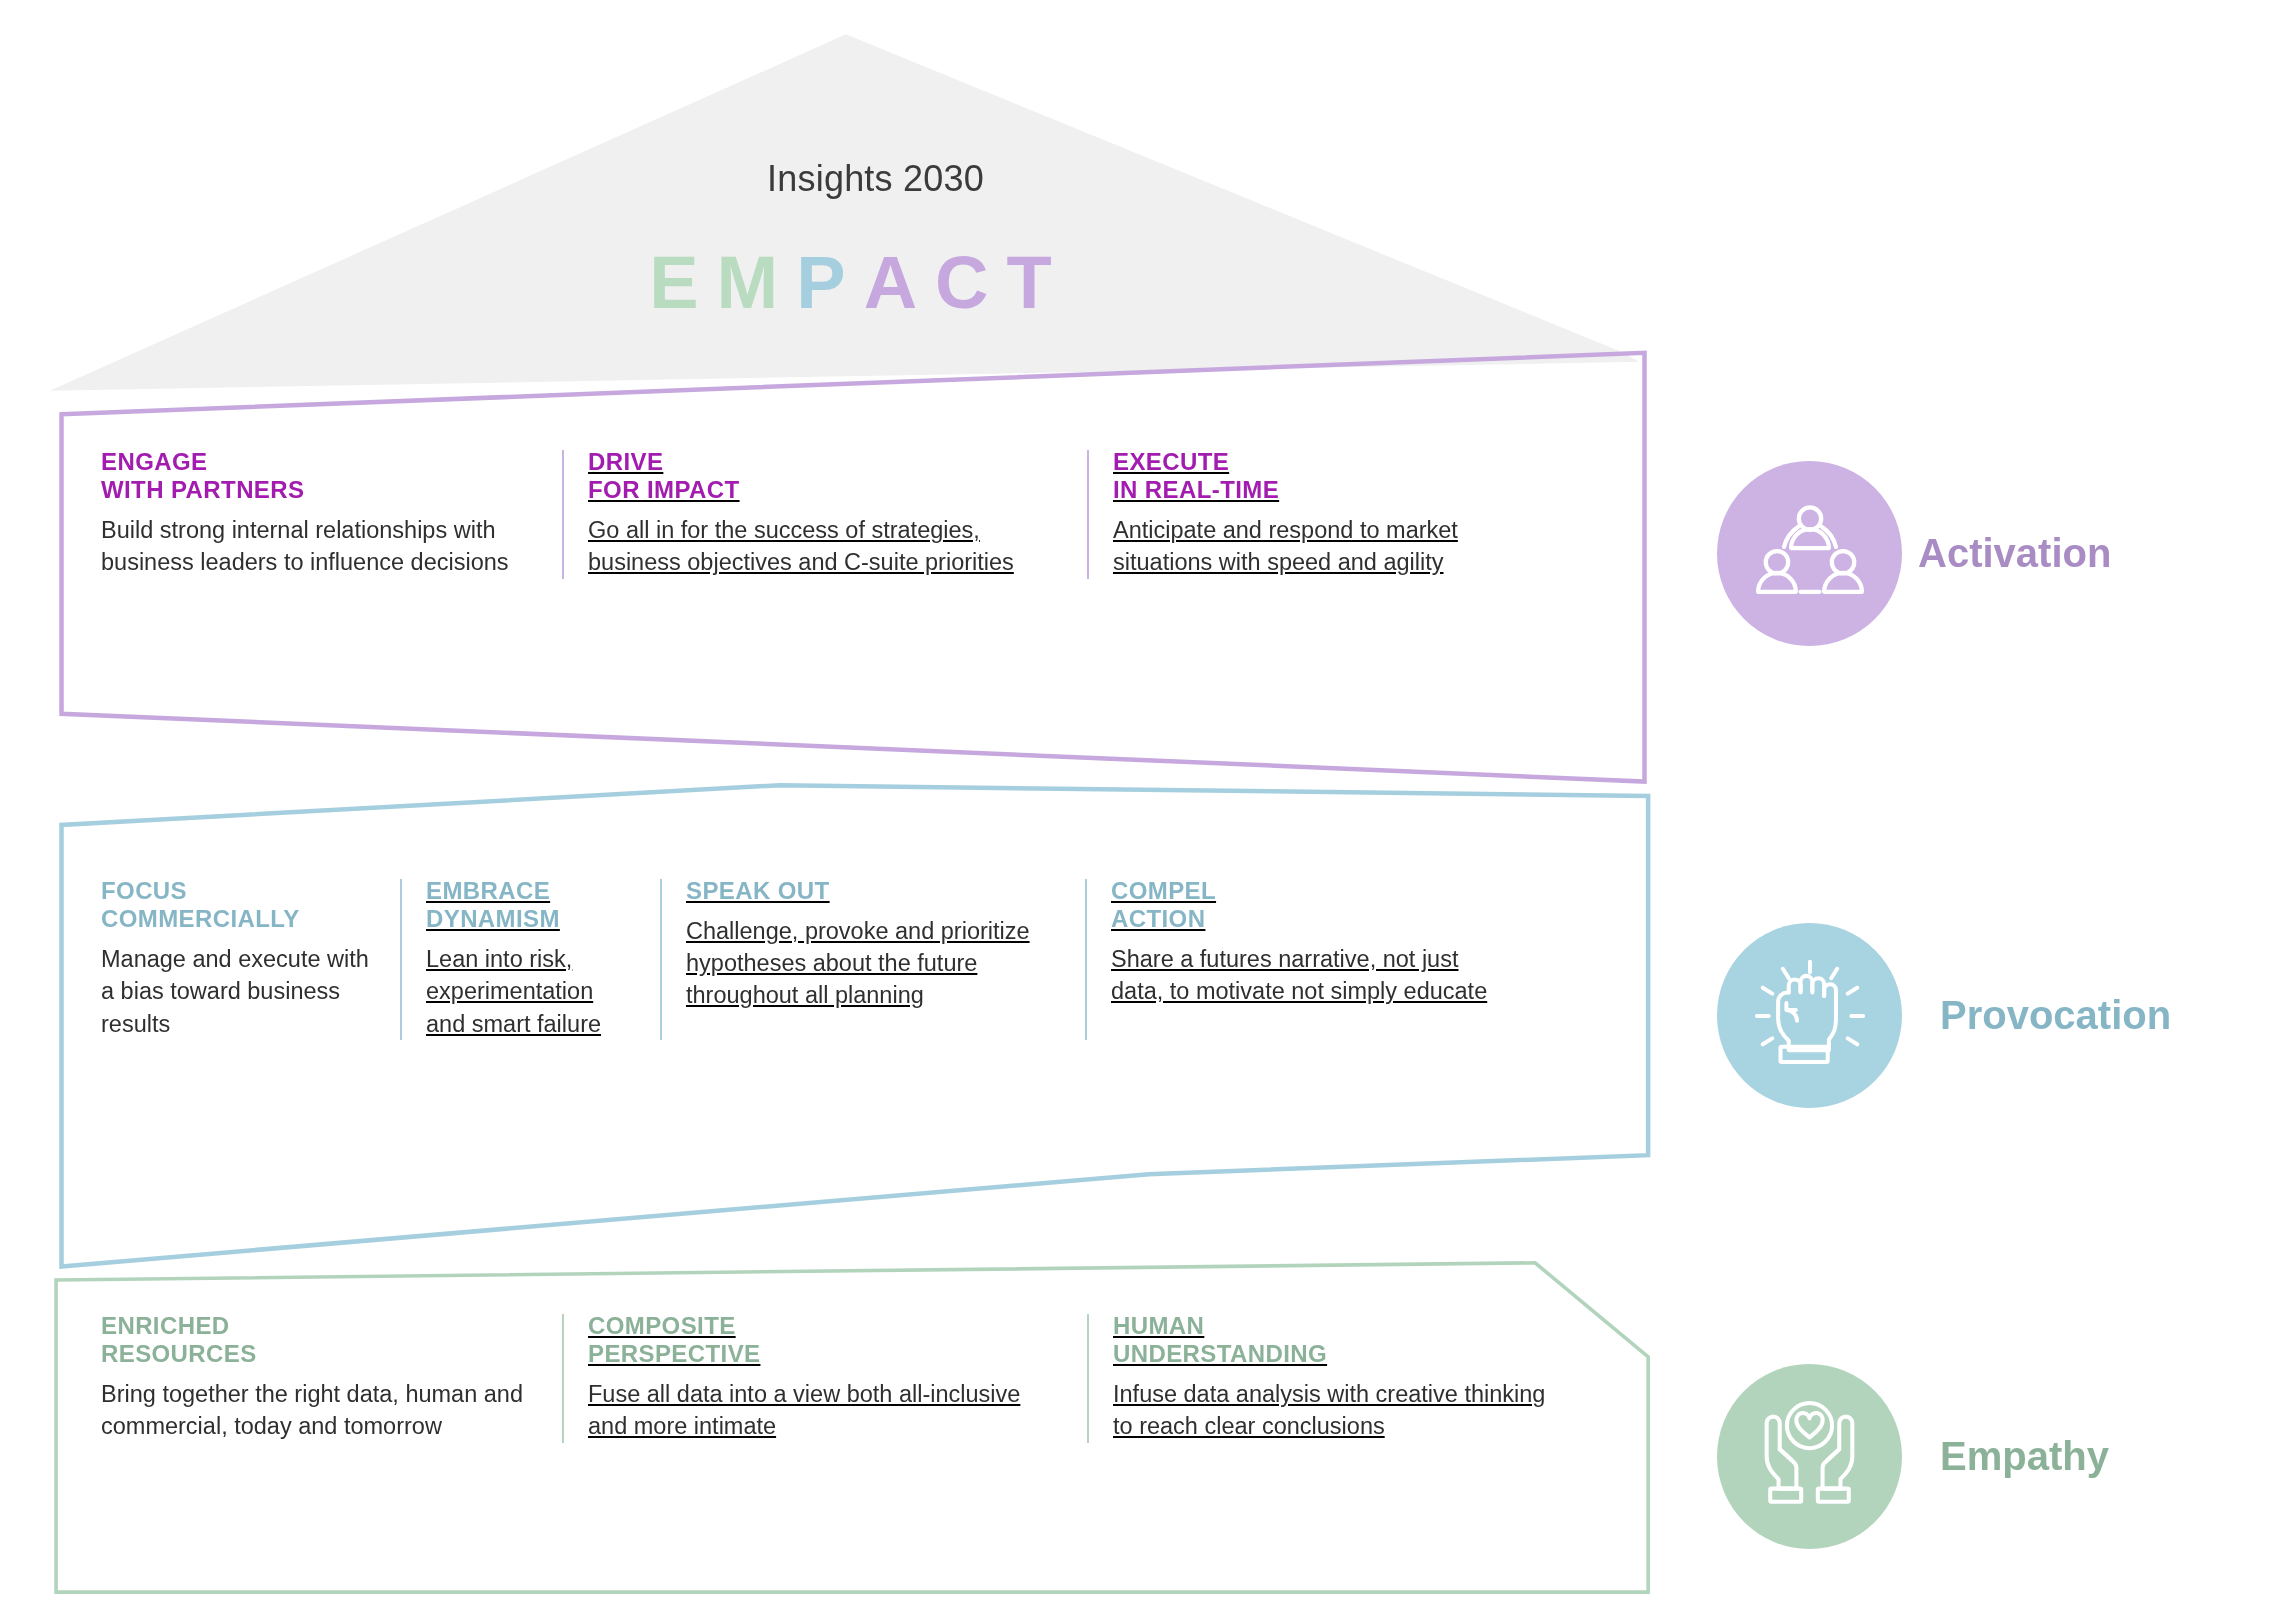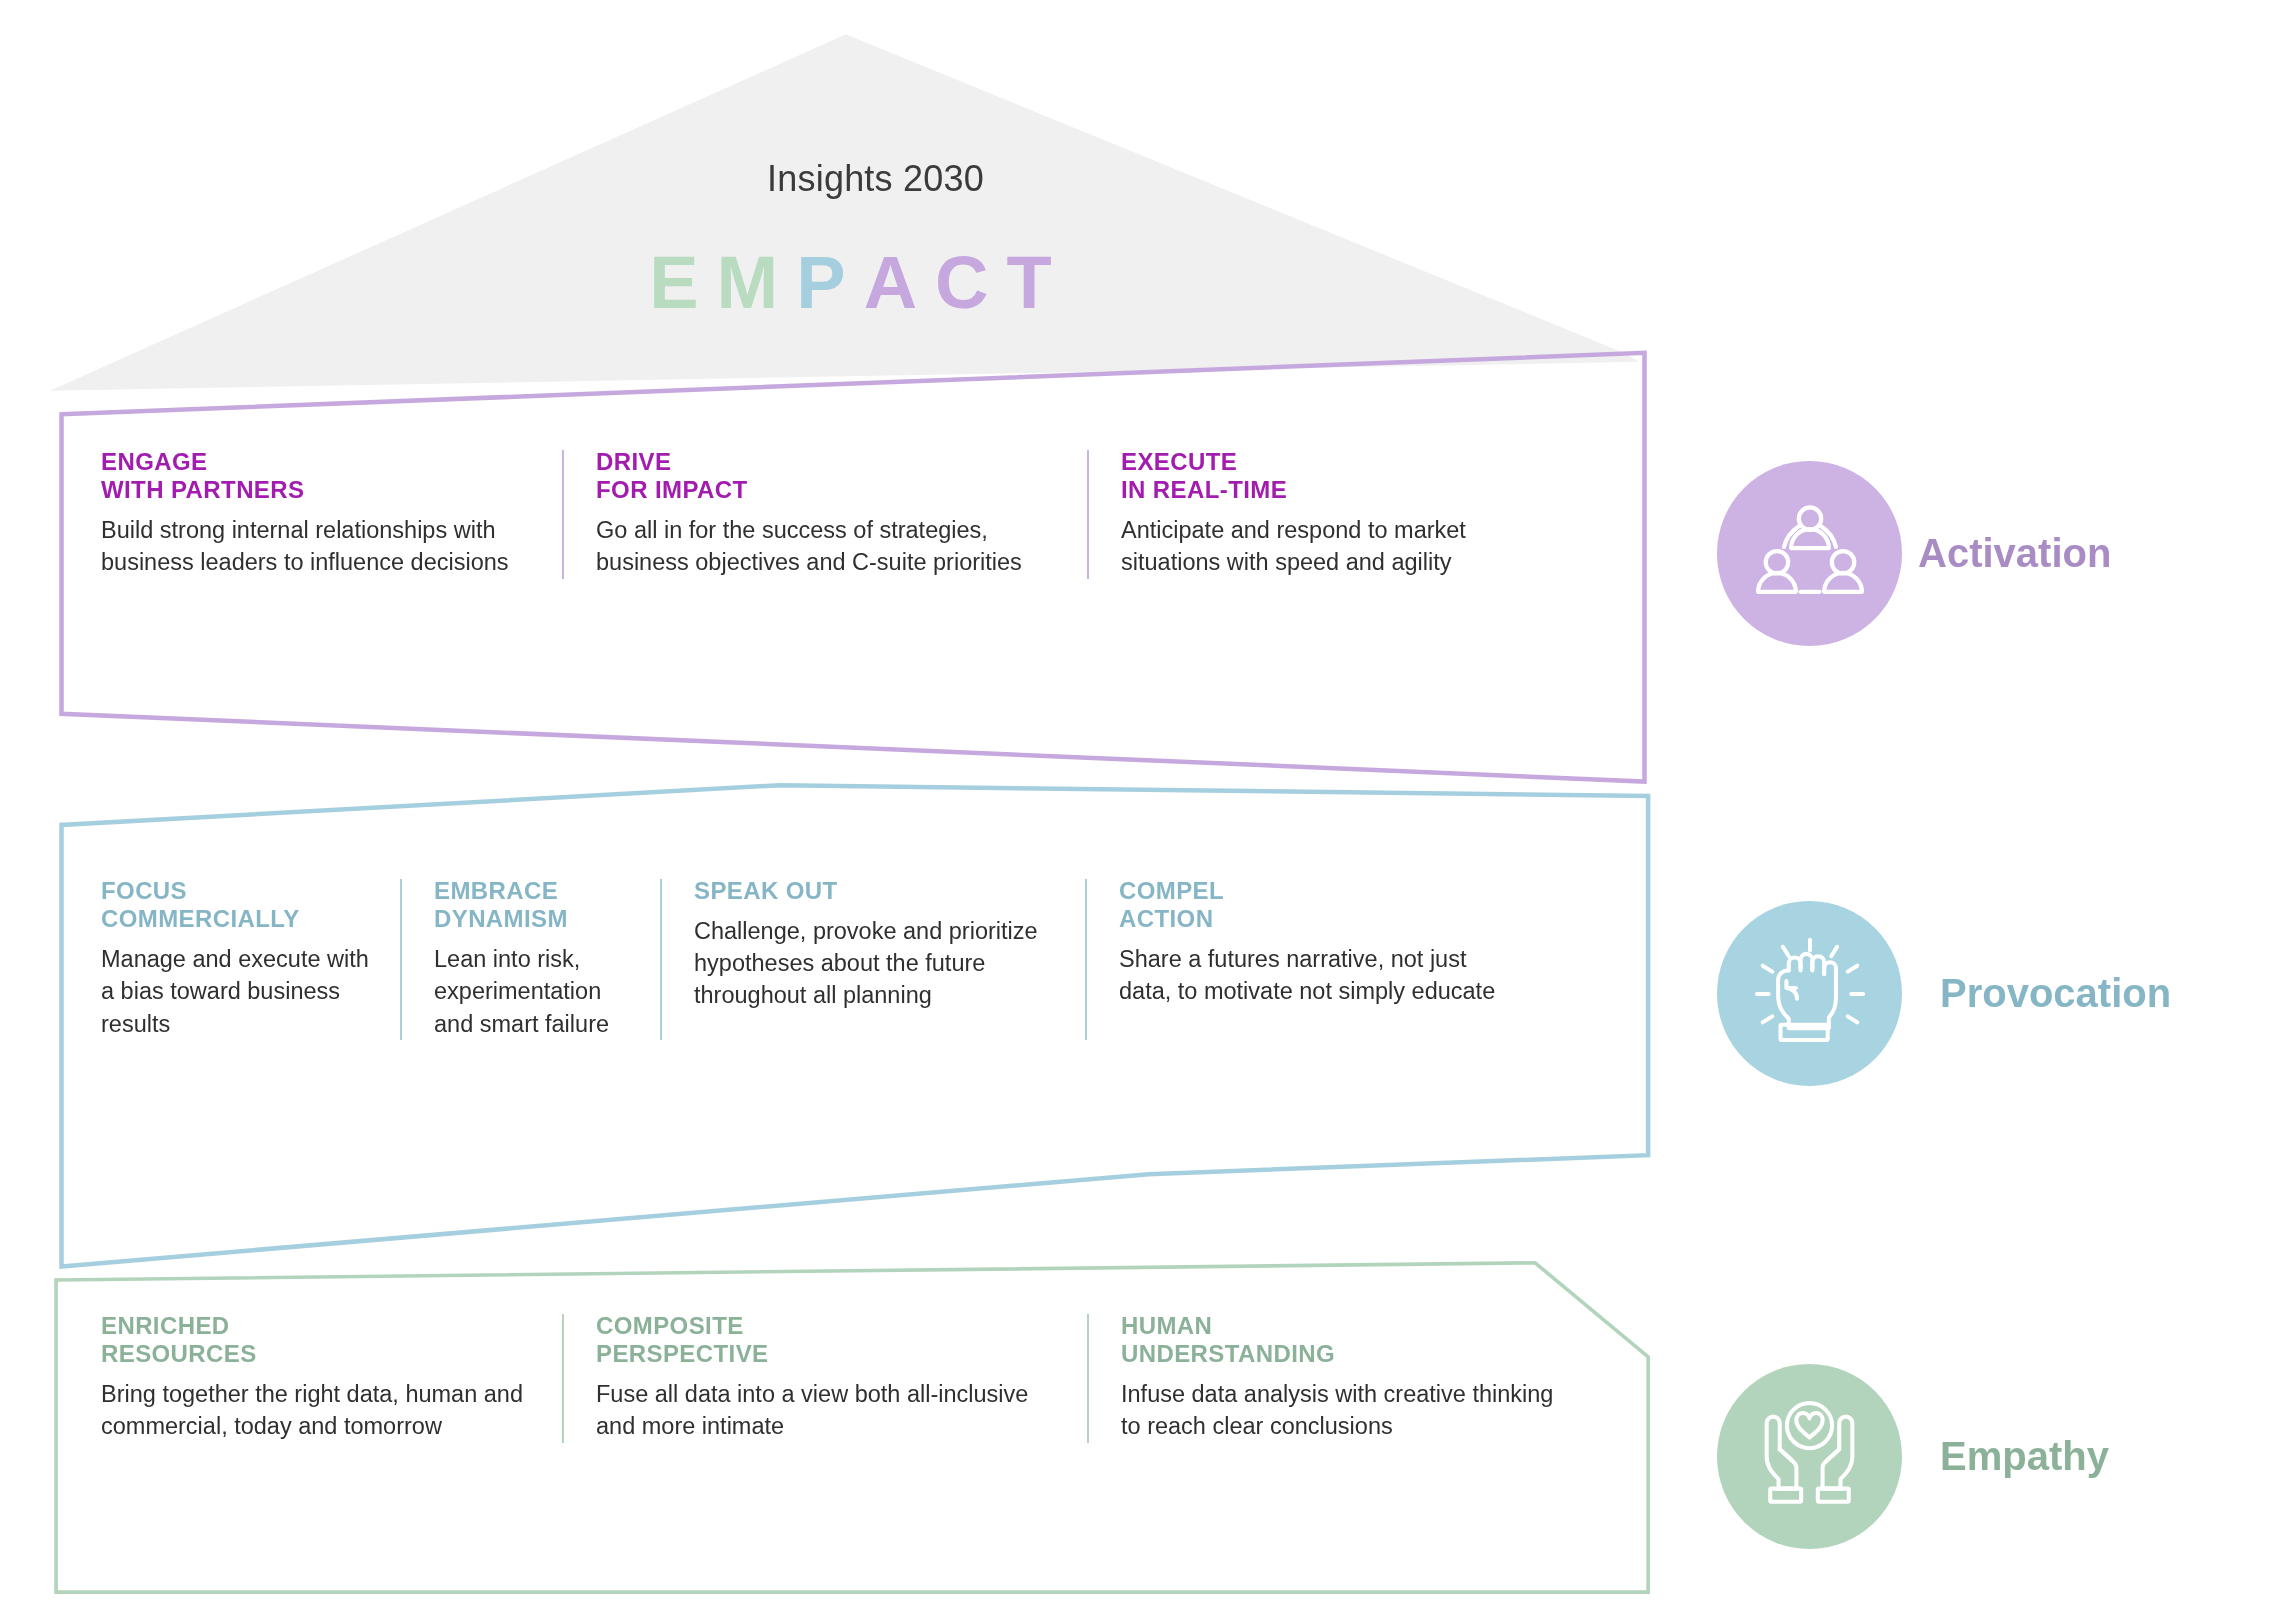--- a/index.html
+++ b/index.html
@@ -35,21 +35,21 @@
     font-weight: bold;
     letter-spacing: 18px;
     white-space: nowrap;
   }
   .empact span { display: inline-block; }
 
   
   .row { position: absolute; display: flex; }
 
   .col { position: relative; padding-right: 31px; }
-  .col + .col { padding-left: 34px; }
+  .col + .col { padding-left: 26px; text-decoration: underline; }
   .col .rule {
     position: absolute; left: 0; top: 1.8px; bottom: 0;
     width: 1.8px;
   }
   .col:first-child .rule { display: none; }
 
   .kicker {
     font-size: 24px;
     font-weight: bold;
     line-height: 1.17;
@@ -210,21 +210,21 @@
           <path d="M62 82 a16 16 0 0 1 32 0 z"></path>
           <path d="M28 44 a28 28 0 0 1 12 -17"></path>
           <path d="M72 44 a28 28 0 0 0 -12 -17"></path>
           <path d="M42 82 h16"></path>
         </g>
       </svg>
     </div>
     <div class="pillar-label" style="color:#a98cc4;">Activation</div>
   </div>
 
-  <div class="pillar" style="left:1717px; top:901px;">
+  <div class="pillar" style="left:1717px; top:923px;">
     <div class="pillar-badge" style="background:#a8d3e0;">
       <svg width="118" height="118" viewBox="0 0 100 100">
         <g fill="none" stroke="#ffffff" stroke-width="3.4" stroke-linecap="round" stroke-linejoin="round">
           <path d="M50 4 v9 M27 10 l5 8 M73 10 l-5 8 M10 26 l8 5 M90 26 l-8 5 M5 50 h10 M95 50 h-10 M10 74 l8 -5 M90 74 l-8 -5"></path>
           <path d="M32 30 v-6 a5 5 0 0 1 10 0 v6"></path>
           <path d="M42 29 v-8 a5 5 0 0 1 10 0 v8"></path>
           <path d="M52 30 v-7 a5 5 0 0 1 10 0 v10"></path>
           <path d="M62 33 v-5 a5 5 0 0 1 10 0 v12"></path>
           <path d="M32 30 h-1 a8 8 0 0 0 -8 8 v14 c0 9 4 14 9 19 v8 h34 v-9 c4 -5 6 -9 6 -17 v-12"></path>
           <path d="M30 45 a9 9 0 0 1 9 9 M30 45 h8 M30 45 v-6"></path>

